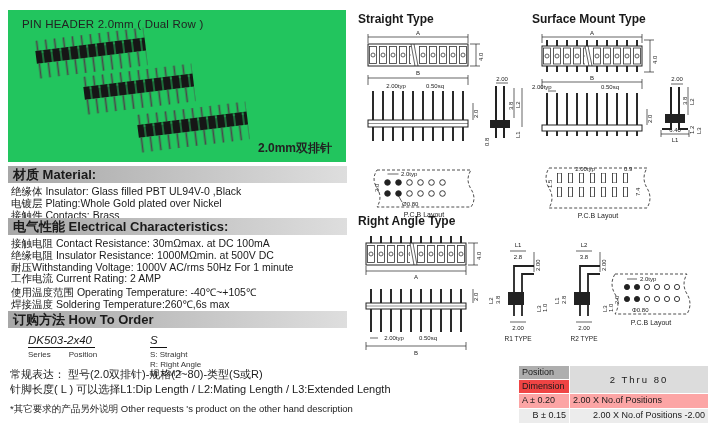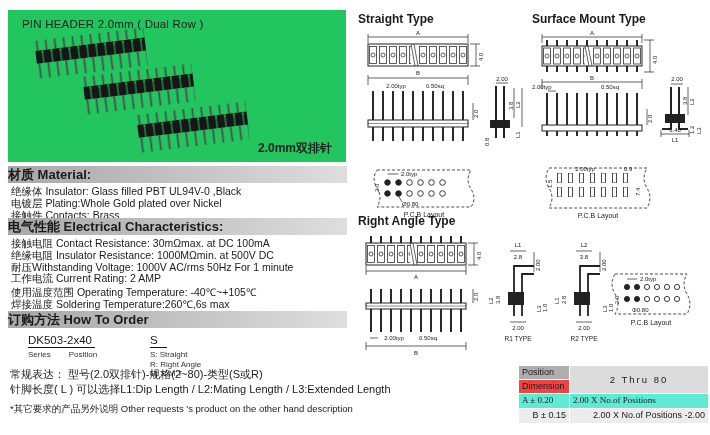--- a/index.html
+++ b/index.html
@@ -6,45 +6,45 @@
   .page{position:relative;width:710px;height:435px;background:#ffffff;overflow:hidden;
         font-family:"Liberation Sans",sans-serif;color:#1a1a1a;}
   .abs{position:absolute;}
   
   .photo-box{position:absolute;left:8px;top:10px;width:338px;height:152px;background:#22c55e;}
   .photo-title{position:absolute;left:14px;top:8px;font-size:11.5px;letter-spacing:.2px;color:#222;}
   .photo-caption{position:absolute;right:14px;bottom:5px;font-size:12px;font-weight:bold;color:#222;}
   .hdr{position:absolute;transform:rotate(-7deg);}
   
   .bar{position:absolute;left:8px;width:339px;height:17px;background:linear-gradient(90deg,#a7a7a7,#dedede);
-       font-size:13px;font-weight:bold;line-height:17px;box-sizing:border-box;white-space:nowrap;}
+       font-size:13px;font-weight:bold;line-height:17px;padding-left:5px;box-sizing:border-box;white-space:nowrap;}
   .tblock{position:absolute;left:11px;font-size:10.5px;line-height:11.8px;white-space:nowrap;}
   .tblock div{white-space:nowrap;}
   
-  .code-u{display:inline-block;border-bottom:1px solid #111;font-size:11.5px;padding:0 3px 1px 0;min-width:14px;}
+  .code-u{display:inline-block;border-bottom:1px solid #111;font-size:11.5px;padding:0 3px 1px 0;min-width:14px;font-style:italic;}
   .mini{font-size:8px;line-height:9.5px;color:#333;margin-top:2px;}
   .mini .gap{display:inline-block;width:18px;}
   
   .note{position:absolute;left:10px;font-size:11px;white-space:nowrap;}
   .footnote{position:absolute;left:10px;font-size:9.5px;white-space:nowrap;color:#222;}
   
   .dtitle{position:absolute;font-size:12px;font-weight:bold;white-space:nowrap;}
   svg.drw{position:absolute;overflow:visible;}
   svg text{font-family:"Liberation Sans",sans-serif;font-size:6px;fill:#222;}
   svg text.cap{font-size:7px;}
   svg text.cap2{font-size:6.5px;}
   
   .spec-table{position:absolute;left:519px;top:366px;display:grid;grid-template-columns:50px 138px;
               grid-template-rows:13px 13px 14px 14px;gap:1px;background:#fff;font-size:9px;}
   .cell{padding:1px 3px;line-height:11px;white-space:nowrap;}
   .c-pos{background:#aeaeae;}
   .c-dim{background:#ef4444;}
   .c-range{grid-column:2;grid-row:1/3;background:#dcdcdc;display:flex;align-items:center;justify-content:center;
            font-size:9.5px;letter-spacing:2px;}
-  .c-a,.c-aval{background:#5eead4;font-family:Liberation Serif, serif;}
+  .c-a,.c-aval{background:#fca5a5;}
   .c-b,.c-bval{background:#ececec;text-align:right;}
 </style>
 </head>
 <body>
 
 <div class="page">
 
   <svg width="0" height="0" style="position:absolute">
     <defs>
       <pattern id="ph-body" width="9" height="14" patternUnits="userSpaceOnUse">

